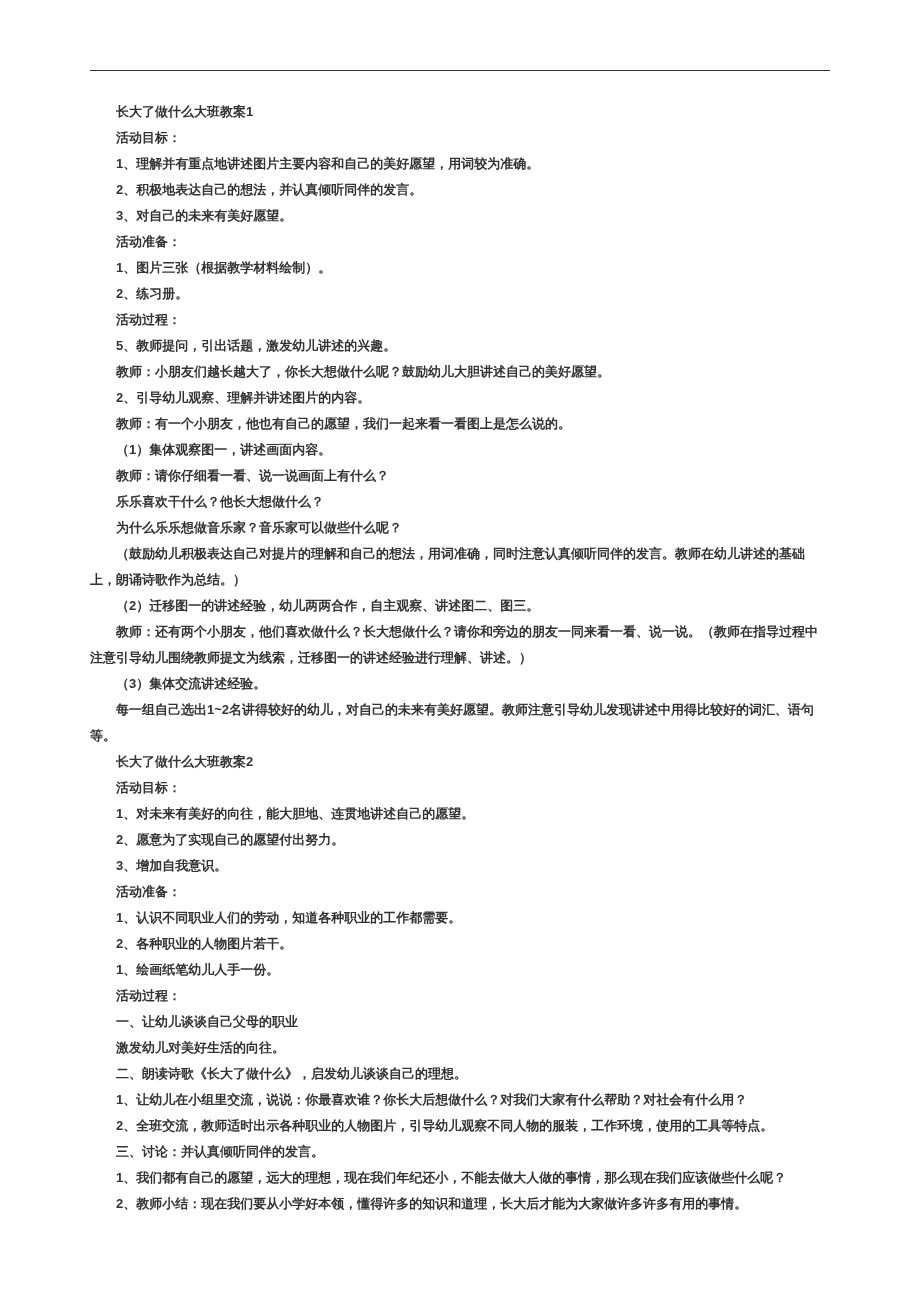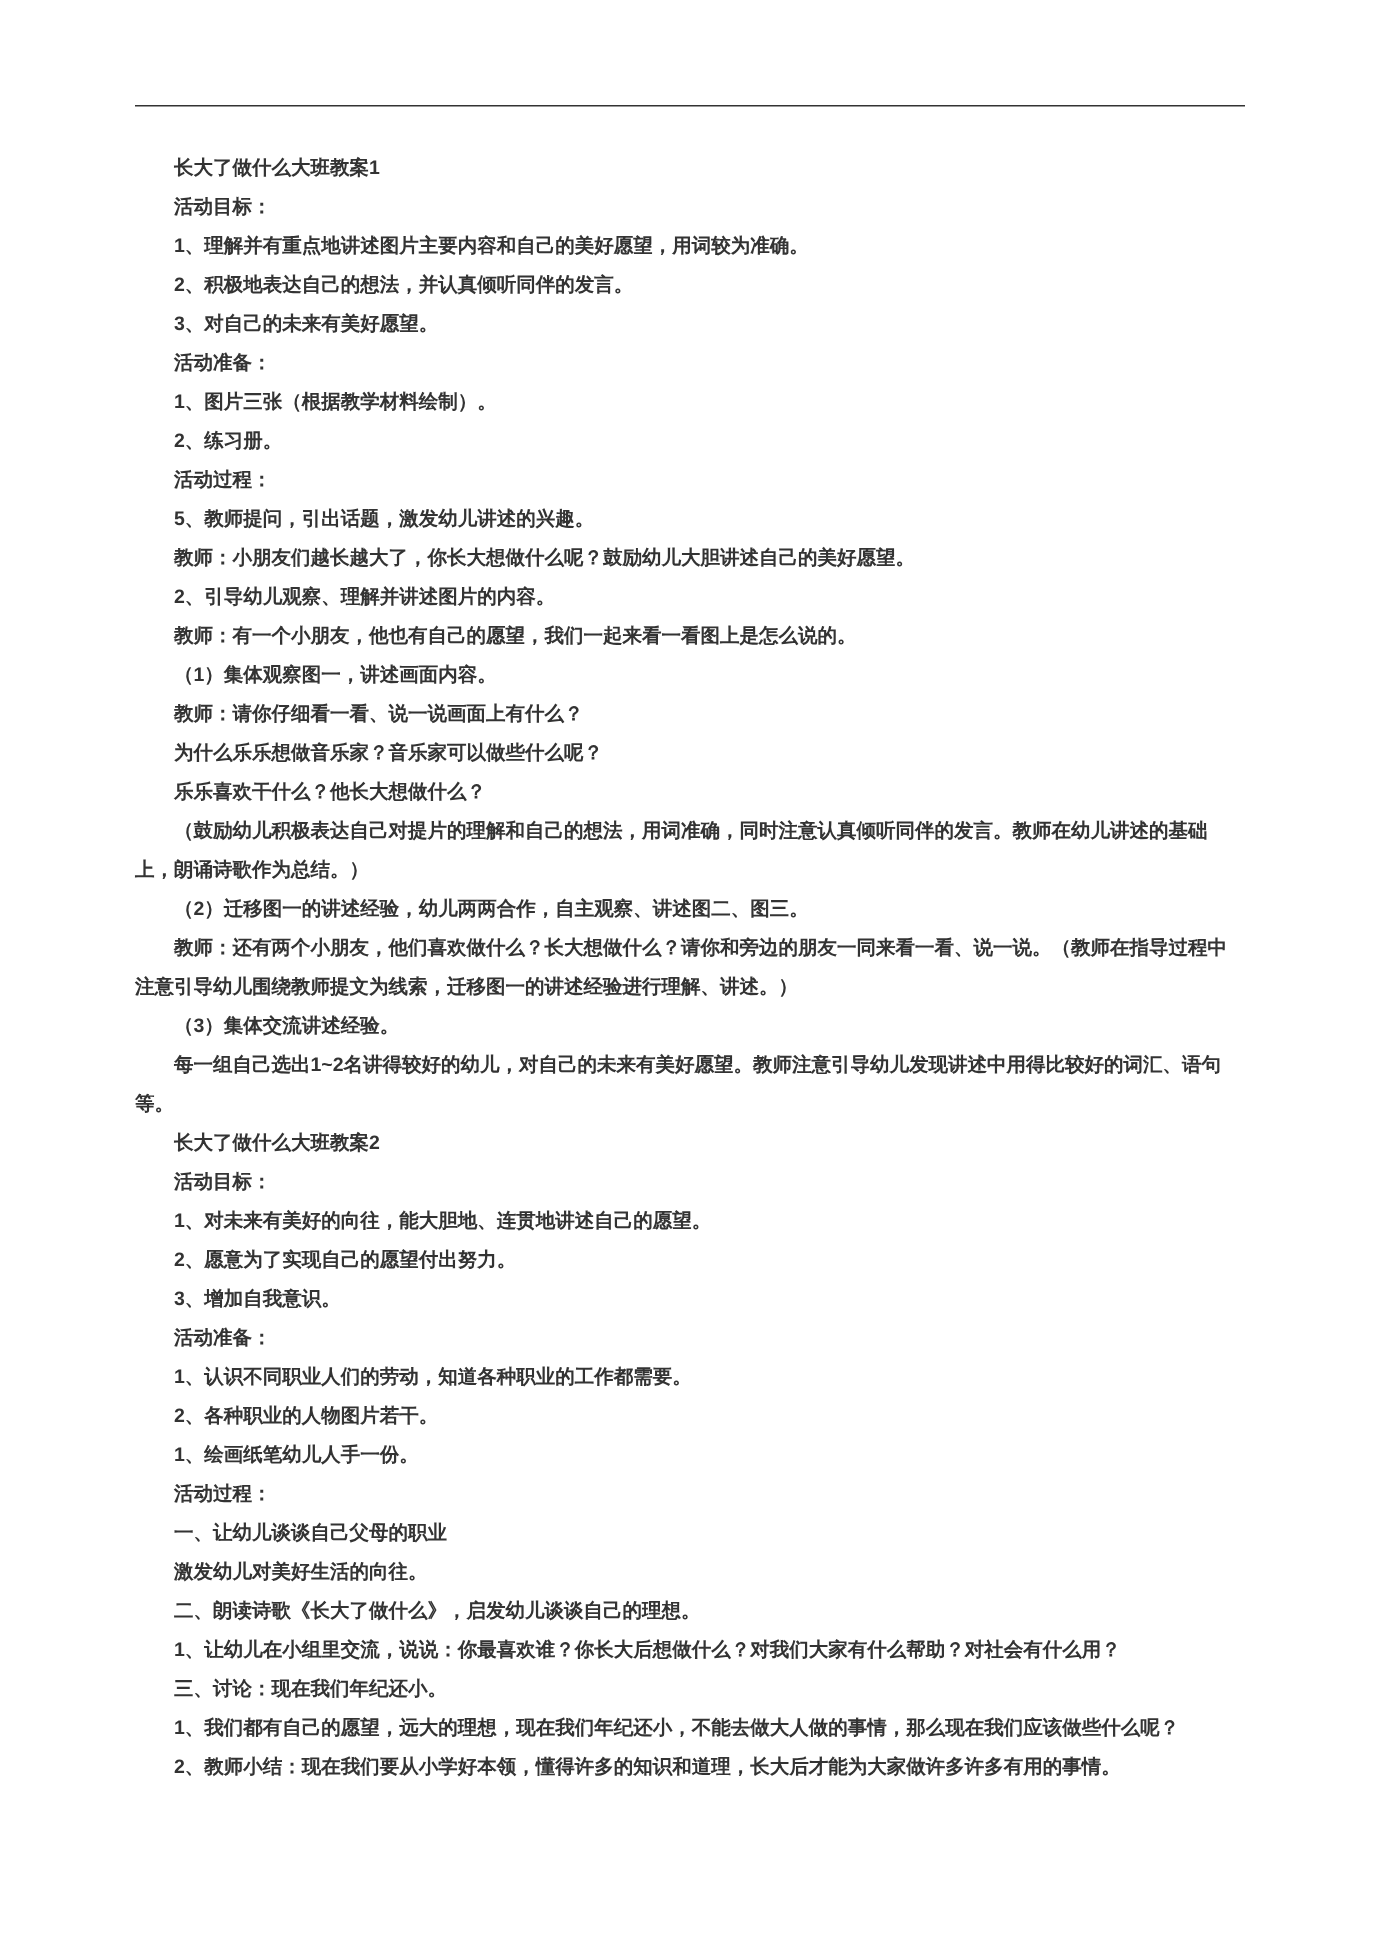--- a/index.html
+++ b/index.html
@@ -36,37 +36,38 @@
     <p class="para">活动准备：</p>
     <p class="para">1、图片三张（根据教学材料绘制）。</p>
     <p class="para">2、练习册。</p>
     <p class="para">活动过程：</p>
     <p class="para">5、教师提问，引出话题，激发幼儿讲述的兴趣。</p>
     <p class="para">教师：小朋友们越长越大了，你长大想做什么呢？鼓励幼儿大胆讲述自己的美好愿望。</p>
     <p class="para">2、引导幼儿观察、理解并讲述图片的内容。</p>
     <p class="para">教师：有一个小朋友，他也有自己的愿望，我们一起来看一看图上是怎么说的。</p>
     <p class="para">（1）集体观察图一，讲述画面内容。</p>
     <p class="para">教师：请你仔细看一看、说一说画面上有什么？</p>
+    <p class="para">乐乐喜欢干什么？他长大想做什么？</p>
     <p class="para">为什么乐乐想做音乐家？音乐家可以做些什么呢？</p>
-    <p class="para">乐乐喜欢干什么？他长大想做什么？</p>
     <p class="para">（鼓励幼儿积极表达自己对提片的理解和自己的想法，用词准确，同时注意认真倾听同伴的发言。教师在幼儿讲述的基础上，朗诵诗歌作为总结。）</p>
     <p class="para">（2）迁移图一的讲述经验，幼儿两两合作，自主观察、讲述图二、图三。</p>
     <p class="para">教师：还有两个小朋友，他们喜欢做什么？长大想做什么？请你和旁边的朋友一同来看一看、说一说。（教师在指导过程中注意引导幼儿围绕教师提文为线索，迁移图一的讲述经验进行理解、讲述。）</p>
     <p class="para">（3）集体交流讲述经验。</p>
     <p class="para">每一组自己选出1~2名讲得较好的幼儿，对自己的未来有美好愿望。教师注意引导幼儿发现讲述中用得比较好的词汇、语句等。</p>
     <p class="para">长大了做什么大班教案2</p>
     <p class="para">活动目标：</p>
     <p class="para">1、对未来有美好的向往，能大胆地、连贯地讲述自己的愿望。</p>
     <p class="para">2、愿意为了实现自己的愿望付出努力。</p>
     <p class="para">3、增加自我意识。</p>
     <p class="para">活动准备：</p>
     <p class="para">1、认识不同职业人们的劳动，知道各种职业的工作都需要。</p>
     <p class="para">2、各种职业的人物图片若干。</p>
     <p class="para">1、绘画纸笔幼儿人手一份。</p>
     <p class="para">活动过程：</p>
     <p class="para">一、让幼儿谈谈自己父母的职业</p>
     <p class="para">激发幼儿对美好生活的向往。</p>
     <p class="para">二、朗读诗歌《长大了做什么》，启发幼儿谈谈自己的理想。</p>
     <p class="para">1、让幼儿在小组里交流，说说：你最喜欢谁？你长大后想做什么？对我们大家有什么帮助？对社会有什么用？</p>
-    <p class="para">三、讨论：现在我们年纪还小。</p>
+    <p class="para">2、全班交流，教师适时出示各种职业的人物图片，引导幼儿观察不同人物的服装，工作环境，使用的工具等特点。</p>
+    <p class="para">三、讨论：并认真倾听同伴的发言。</p>
     <p class="para">1、我们都有自己的愿望，远大的理想，现在我们年纪还小，不能去做大人做的事情，那么现在我们应该做些什么呢？</p>
     <p class="para">2、教师小结：现在我们要从小学好本领，懂得许多的知识和道理，长大后才能为大家做许多许多有用的事情。</p>
   </div>
 
 </body></html>

